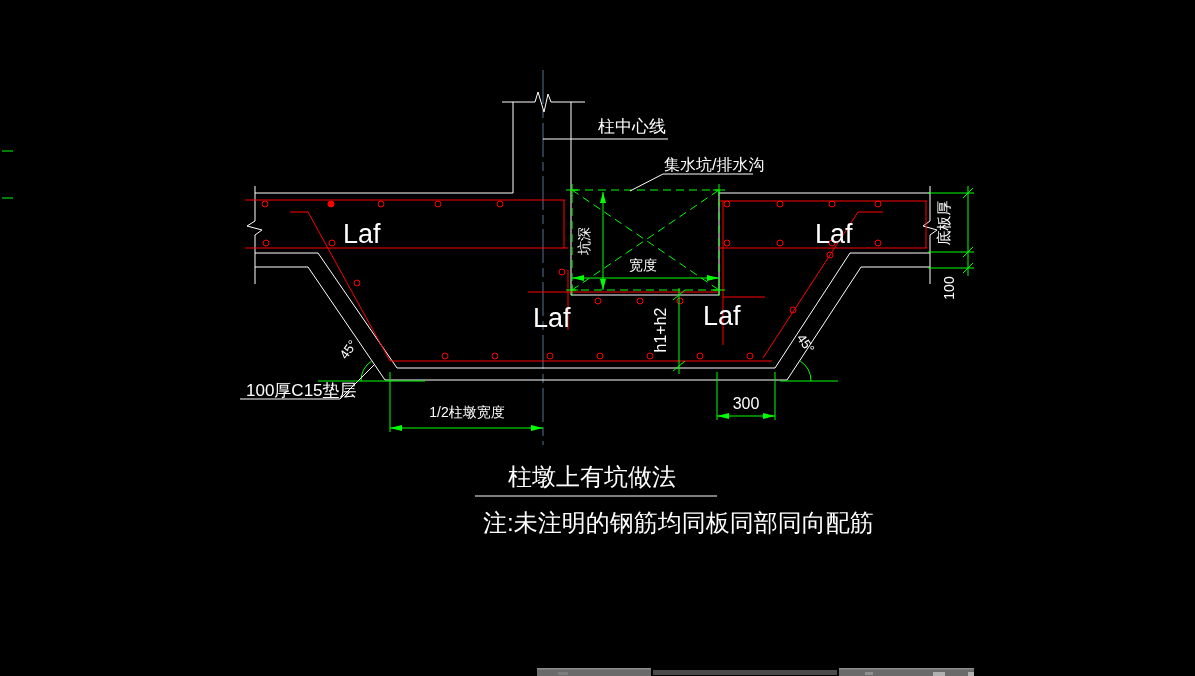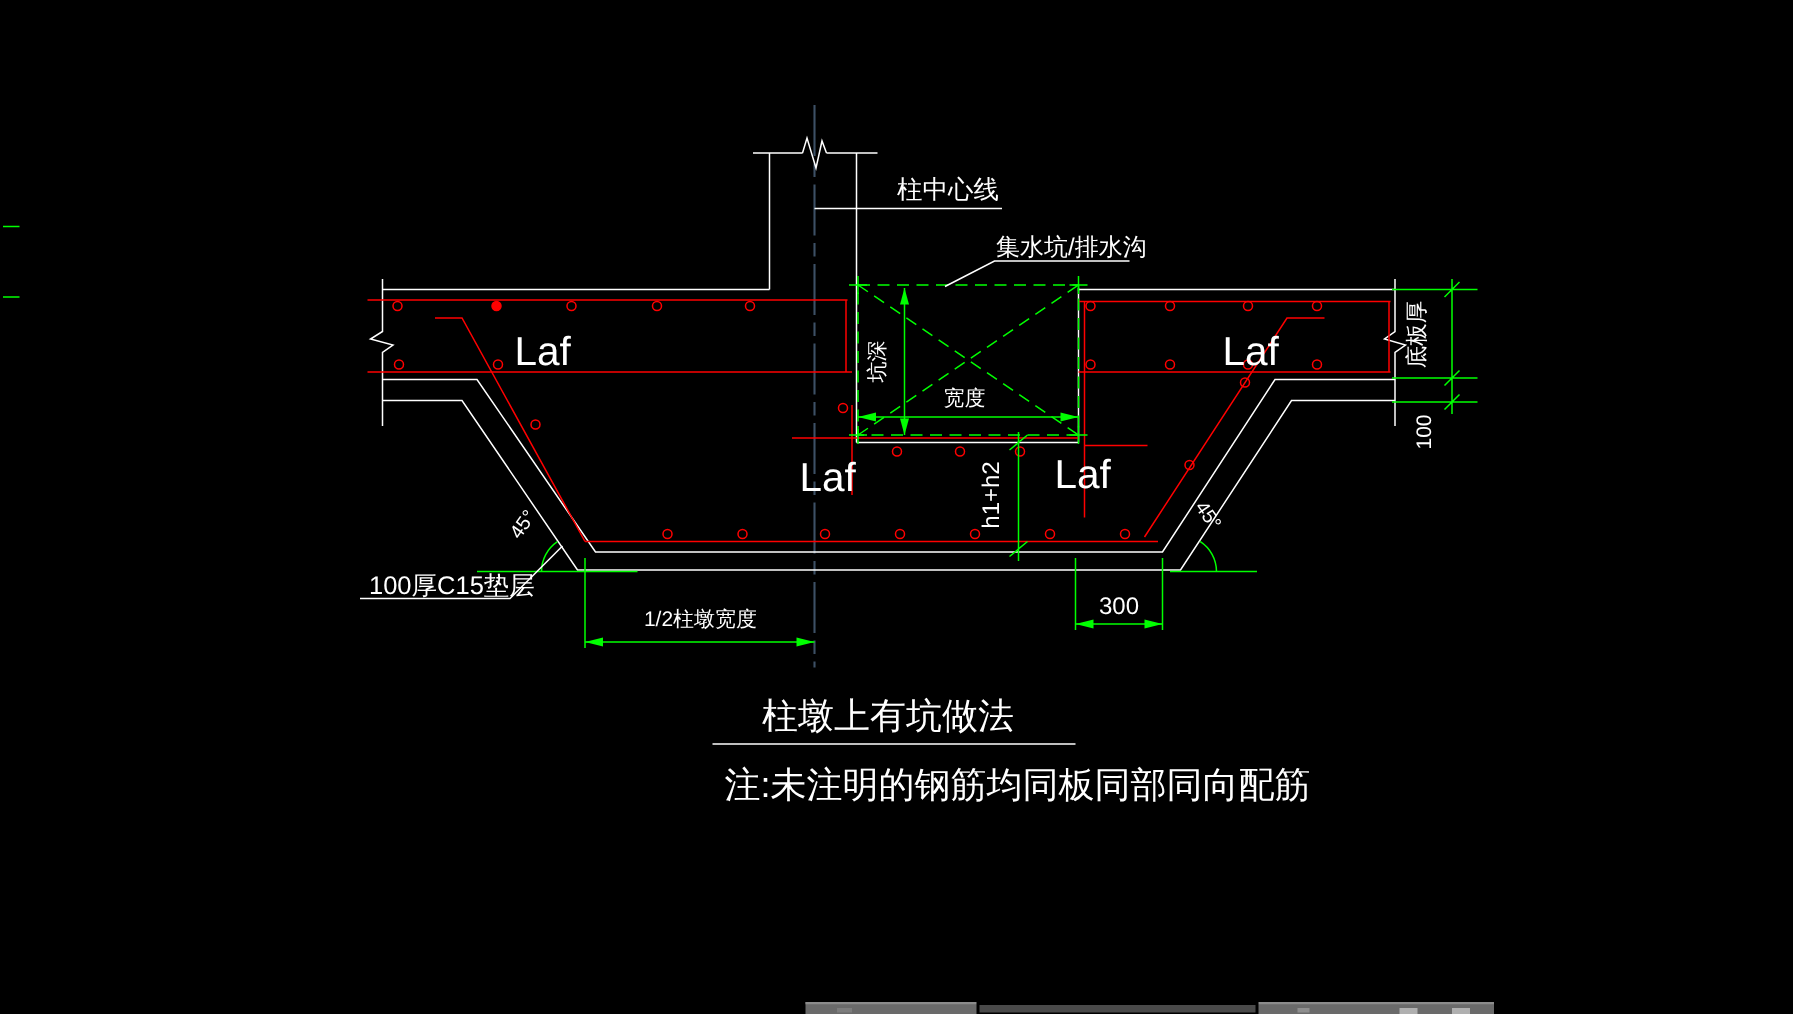--- a/index.html
+++ b/index.html
@@ -1,17 +1,17 @@
 <!DOCTYPE html>
 <html><head>
 <meta charset="utf-8">
 <style>
   html,body{margin:0;padding:0;background:#000;}
   .stage{position:relative;width:974px;height:676px;background:#000;overflow:hidden;
-         font-family:"Liberation Sans",sans-serif;padding-left:22px;}
+         font-family:"Liberation Sans",sans-serif;}
   svg{position:absolute;left:0;top:0;}
   svg text{fill:#ffffff;font-family:"Liberation Sans","DejaVu Sans",sans-serif;font-weight:400;}
   .outline{stroke:#ffffff;stroke-width:1;fill:none;}
   .rebar{stroke:#ff0000;stroke-width:1;fill:none;}
   .rebar-c{stroke:#ff0000;stroke-width:1;fill:none;}
   .rebar-cf{stroke:#ff0000;stroke-width:1;fill:#ff0000;}
   .dim{stroke:#00ff00;stroke-width:1;fill:none;}
   .dimdash{stroke:#00ff00;stroke-width:1;fill:none;stroke-dasharray:8 5;}
   .dimarrow{fill:#00ff00;stroke:none;}
   .cl{stroke:#3d5065;stroke-width:1.4;fill:none;stroke-dasharray:34 5 9 5;}

